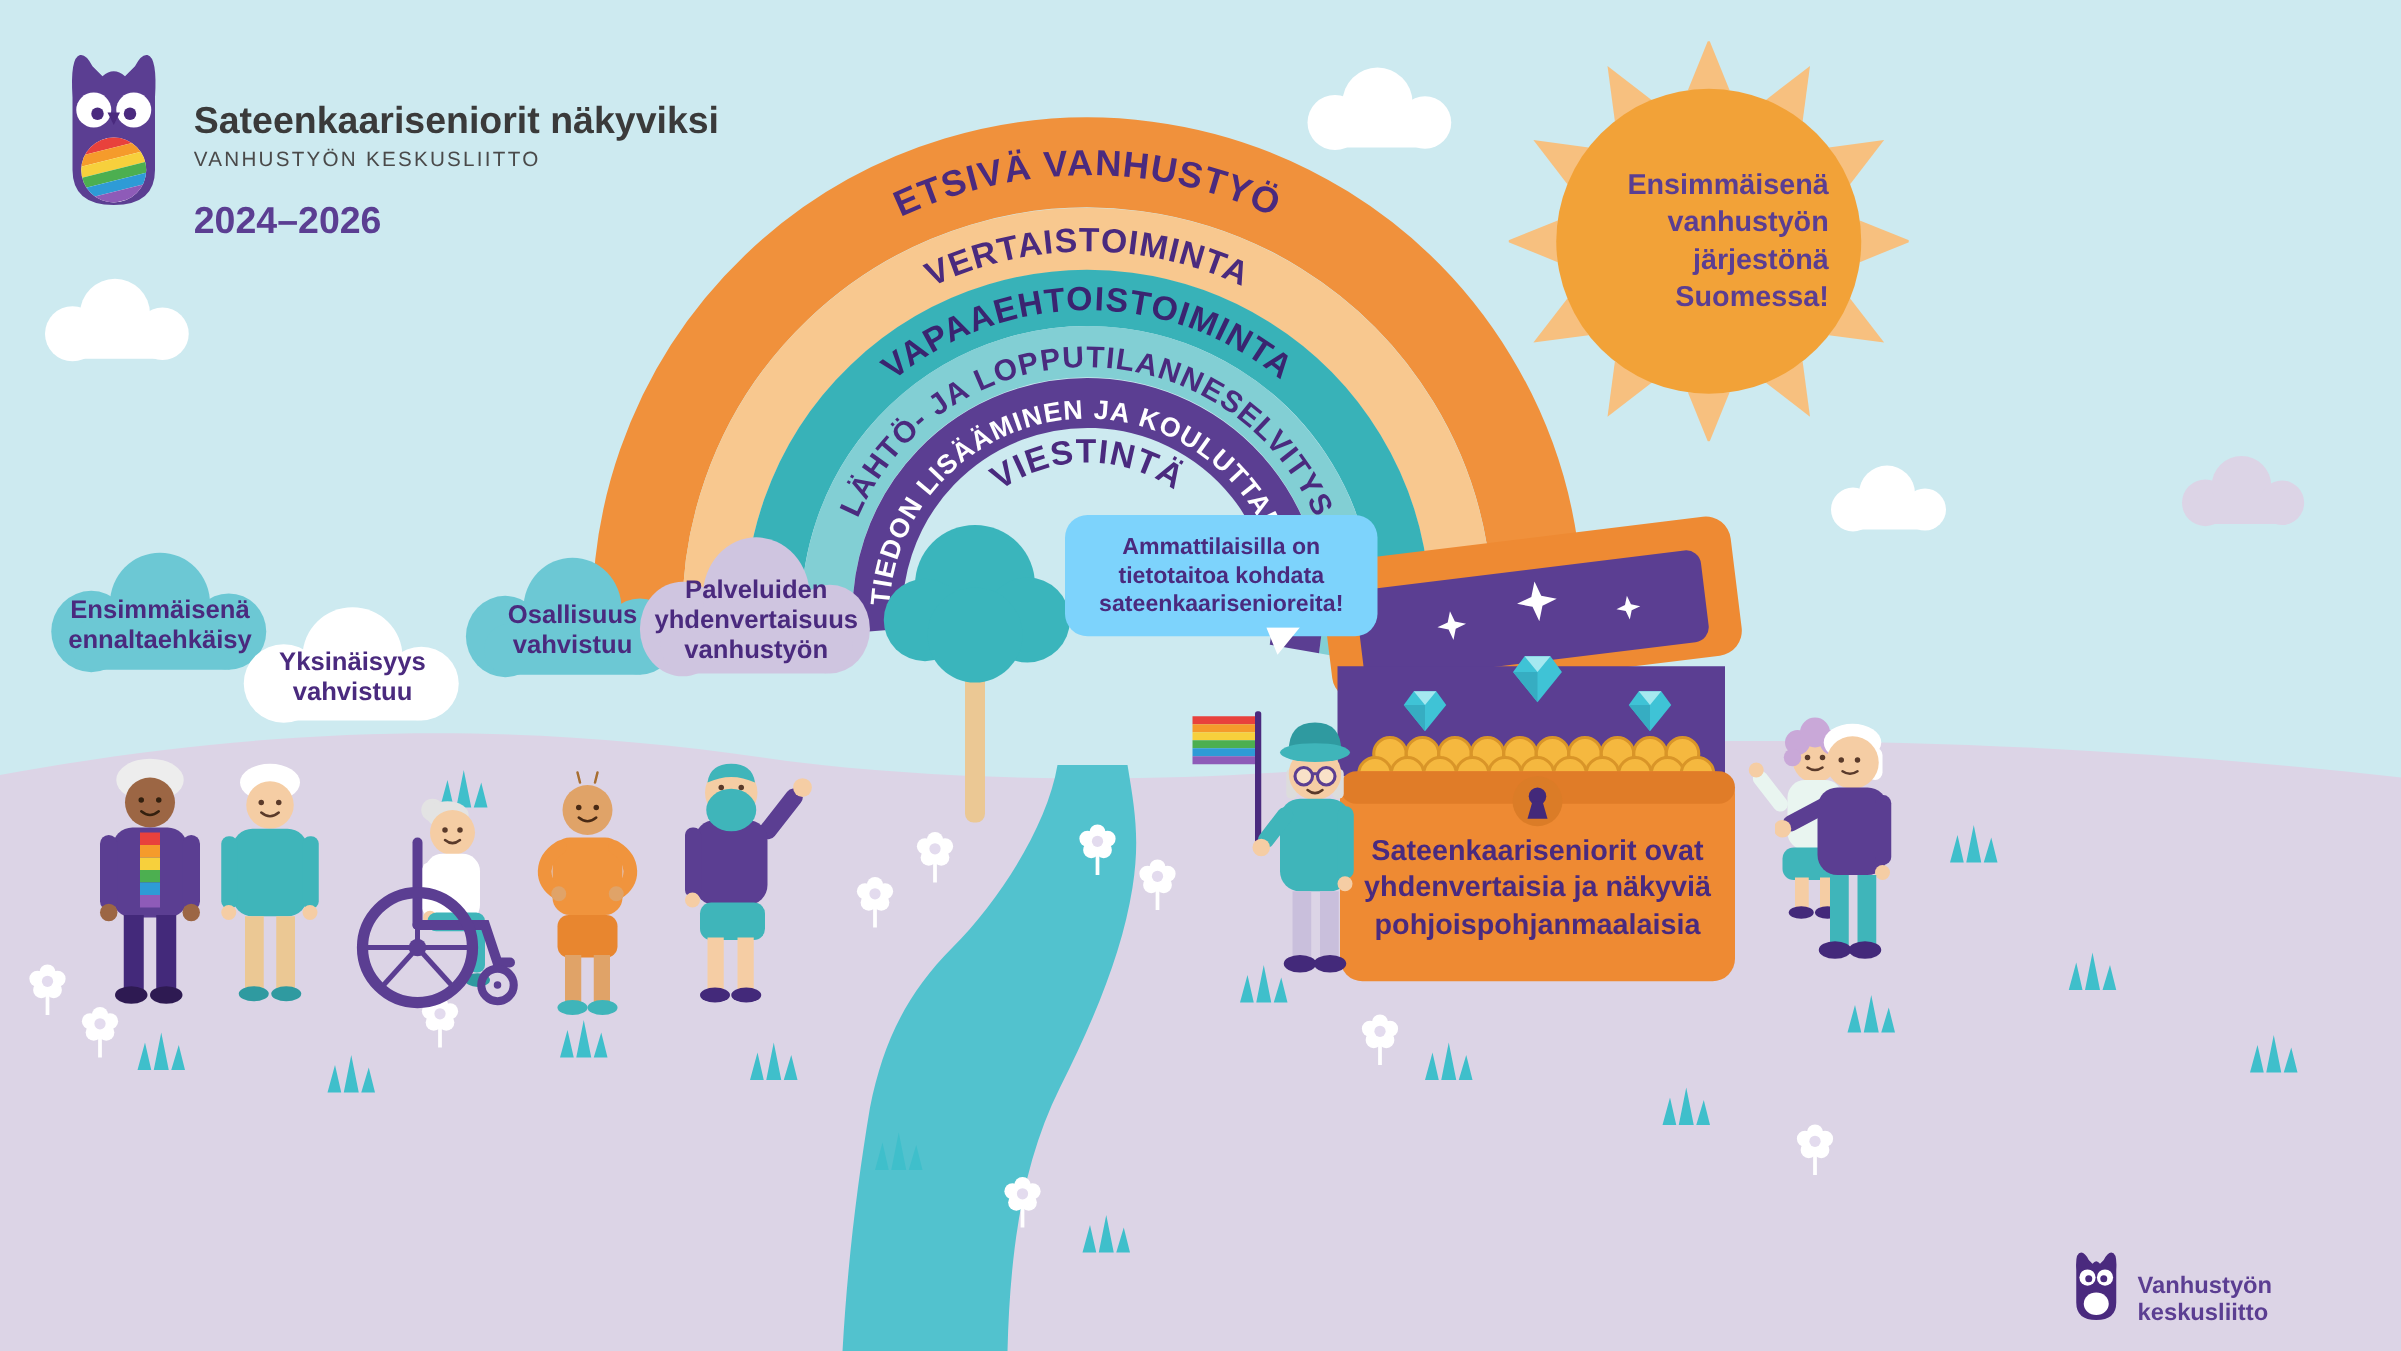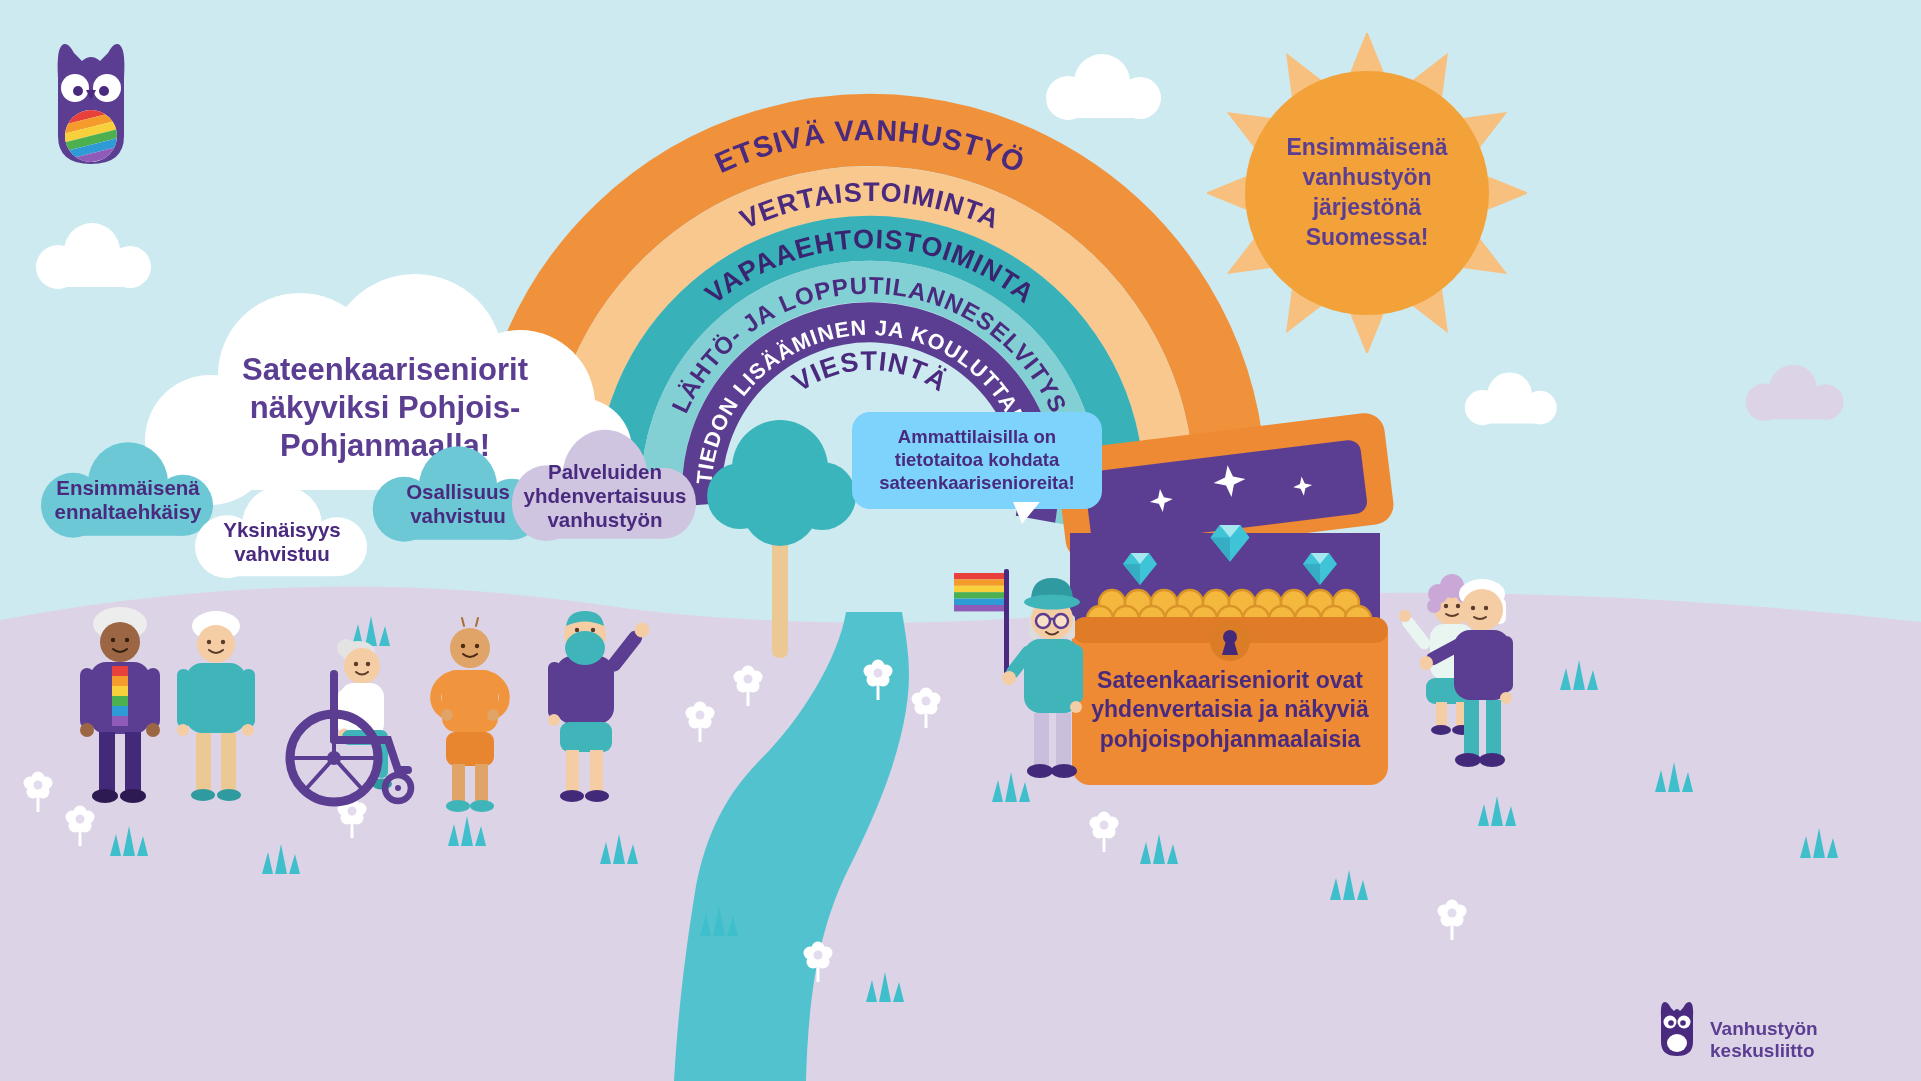--- a/index.html
+++ b/index.html
@@ -4,21 +4,21 @@
 <style>
   html,body{margin:0;padding:0;background:#9fb6bd;}
   .poster{position:relative;width:1921px;height:1081px;background:#CDEAF0;overflow:hidden;
           font-family:"Liberation Sans","DejaVu Sans",sans-serif;}
   .abs{position:absolute;}
   svg{display:block;}
   .title{font-size:30px;font-weight:bold;color:#3A3A3A;}
   .subtitle{font-size:16.5px;letter-spacing:1.8px;color:#4A4A4A;margin-top:5px;}
   .period{font-size:30px;font-weight:bold;color:#5B3E92;margin-top:22px;}
   .sun-label{position:absolute;inset:0;display:flex;align-items:center;justify-content:center;
-             text-align:center;font-size:23px;font-weight:bold;color:#5B3E92;line-height:1.3;padding:0 64px;}
+             text-align:right;font-size:23px;font-weight:bold;color:#5B3E92;line-height:1.3;padding:0 64px;}
   .cloud-shape{position:absolute;inset:0;width:100%;height:100%;}
   .cloud-text{position:absolute;inset:0;display:flex;align-items:center;justify-content:center;
               text-align:center;font-weight:bold;color:#4A2A7E;}
   .main-cloud-text{font-size:31px;line-height:1.22;padding:26px 70px 0;color:#5B3E92;}
   .tcloud-text{font-size:20.5px;line-height:1.16;padding:14px 12px 0;}
   .bubble{background:#7dd3fc;border-radius:18px;padding:14px 10px;width:250px;box-sizing:border-box;
           text-align:center;font-size:18.5px;font-weight:bold;color:#4A2A7E;line-height:1.24;}
   .bubble::after{content:"";position:absolute;bottom:-15px;left:158px;width:30px;height:22px;
                  background:#FFF;clip-path:polygon(10% 0,100% 0,40% 100%);}
   .chest-text{text-align:center;font-size:23px;font-weight:bold;color:#4A2A7E;line-height:1.28;}
@@ -271,33 +271,20 @@
             <circle cx="8" cy="-29" r="6.5"></circle>
             <circle cx="5" cy="-20" r="6.5"></circle>
             <circle cx="-5" cy="-20" r="6.5"></circle>
             <circle cx="-8" cy="-29" r="6.5"></circle>
           </g>
           <circle cx="0" cy="-27" r="4.5" fill="#E3DBEE"></circle>
         </g>
     </g>
   </svg>
 
-  <div class="abs" style="left:115px;top:270px;width:540px;height:250px">
-    <svg class="cloud-shape" viewBox="0 0 540 250" preserveAspectRatio="none">
-      <g fill="#FFFFFF">
-        <circle cx="95" cy="170" r="65"></circle>
-          <circle cx="185" cy="105" r="82"></circle>
-          <circle cx="300" cy="92" r="88"></circle>
-        <circle cx="405" cy="135" r="75"></circle>
-          <circle cx="465" cy="180" r="52"></circle>
-        <rect x="55" y="135" width="420" height="85" rx="42"></rect>
-      </g>
-    </svg>
-    <div class="cloud-text main-cloud-text">Sateenkaariseniorit näkyviksi Pohjois-Pohjanmaalla!</div>
-  </div>
 
   <div class="abs" style="left:28px;top:432px;width:200px;height:122px">
     <svg class="cloud-shape" viewBox="0 0 200 120" preserveAspectRatio="none">
       <g fill="#6CC8D4">
           <circle cx="45" cy="72" r="32"></circle>
           <circle cx="100" cy="50" r="40"></circle>
           <circle cx="155" cy="72" r="30"></circle>
           <rect x="28" y="62" width="144" height="40" rx="20"></rect>
         </g>
     </svg>
@@ -601,20 +588,25 @@
       <g transform="rotate(-14 47 100)">
         <rect x="12" y="74" width="70" height="8.6" fill="#E8413C"></rect>
           <rect x="12" y="82.6" width="70" height="8.6" fill="#F59B2B"></rect>
         <rect x="12" y="91.2" width="70" height="8.6" fill="#F7D03C"></rect>
           <rect x="12" y="99.8" width="70" height="8.6" fill="#4CAF50"></rect>
         <rect x="12" y="108.4" width="70" height="8.6" fill="#2E9BD6"></rect>
           <rect x="12" y="117" width="70" height="8.6" fill="#8E5BB8"></rect>
       </g>
     </g>
   </svg>
+  <div class="abs" style="left:155px;top:80px">
+    <div class="title">Sateenkaariseniorit näkyviksi</div>
+    <div class="subtitle">VANHUSTYÖN KESKUSLIITTO</div>
+    <div class="period">2024–2026</div>
+  </div>
 
   <svg class="abs" style="left:1655px;top:998px" width="44" height="62" viewBox="0 0 44 62">
     <path d="M6 18 Q5 4 10 4 Q13 4 16 10 L19 13 Q22 9 25 13 L28 10 Q31 4 34 4 Q39 4 38 18 L38 44 Q38 58 22 58 Q6 58 6 44 Z" fill="#4A2A7E"></path>
     <circle cx="15" cy="24" r="6.5" fill="#FFFFFF"></circle>
       <circle cx="29" cy="24" r="6.5" fill="#FFFFFF"></circle>
     <circle cx="16" cy="25" r="2.8" fill="#4A2A7E"></circle>
       <circle cx="28" cy="25" r="2.8" fill="#4A2A7E"></circle>
     <ellipse cx="22" cy="45" rx="10" ry="9" fill="#FFFFFF"></ellipse>
   </svg>
   <div class="abs footer-text" style="left:1710px;top:1018px">Vanhustyön keskusliitto</div>

